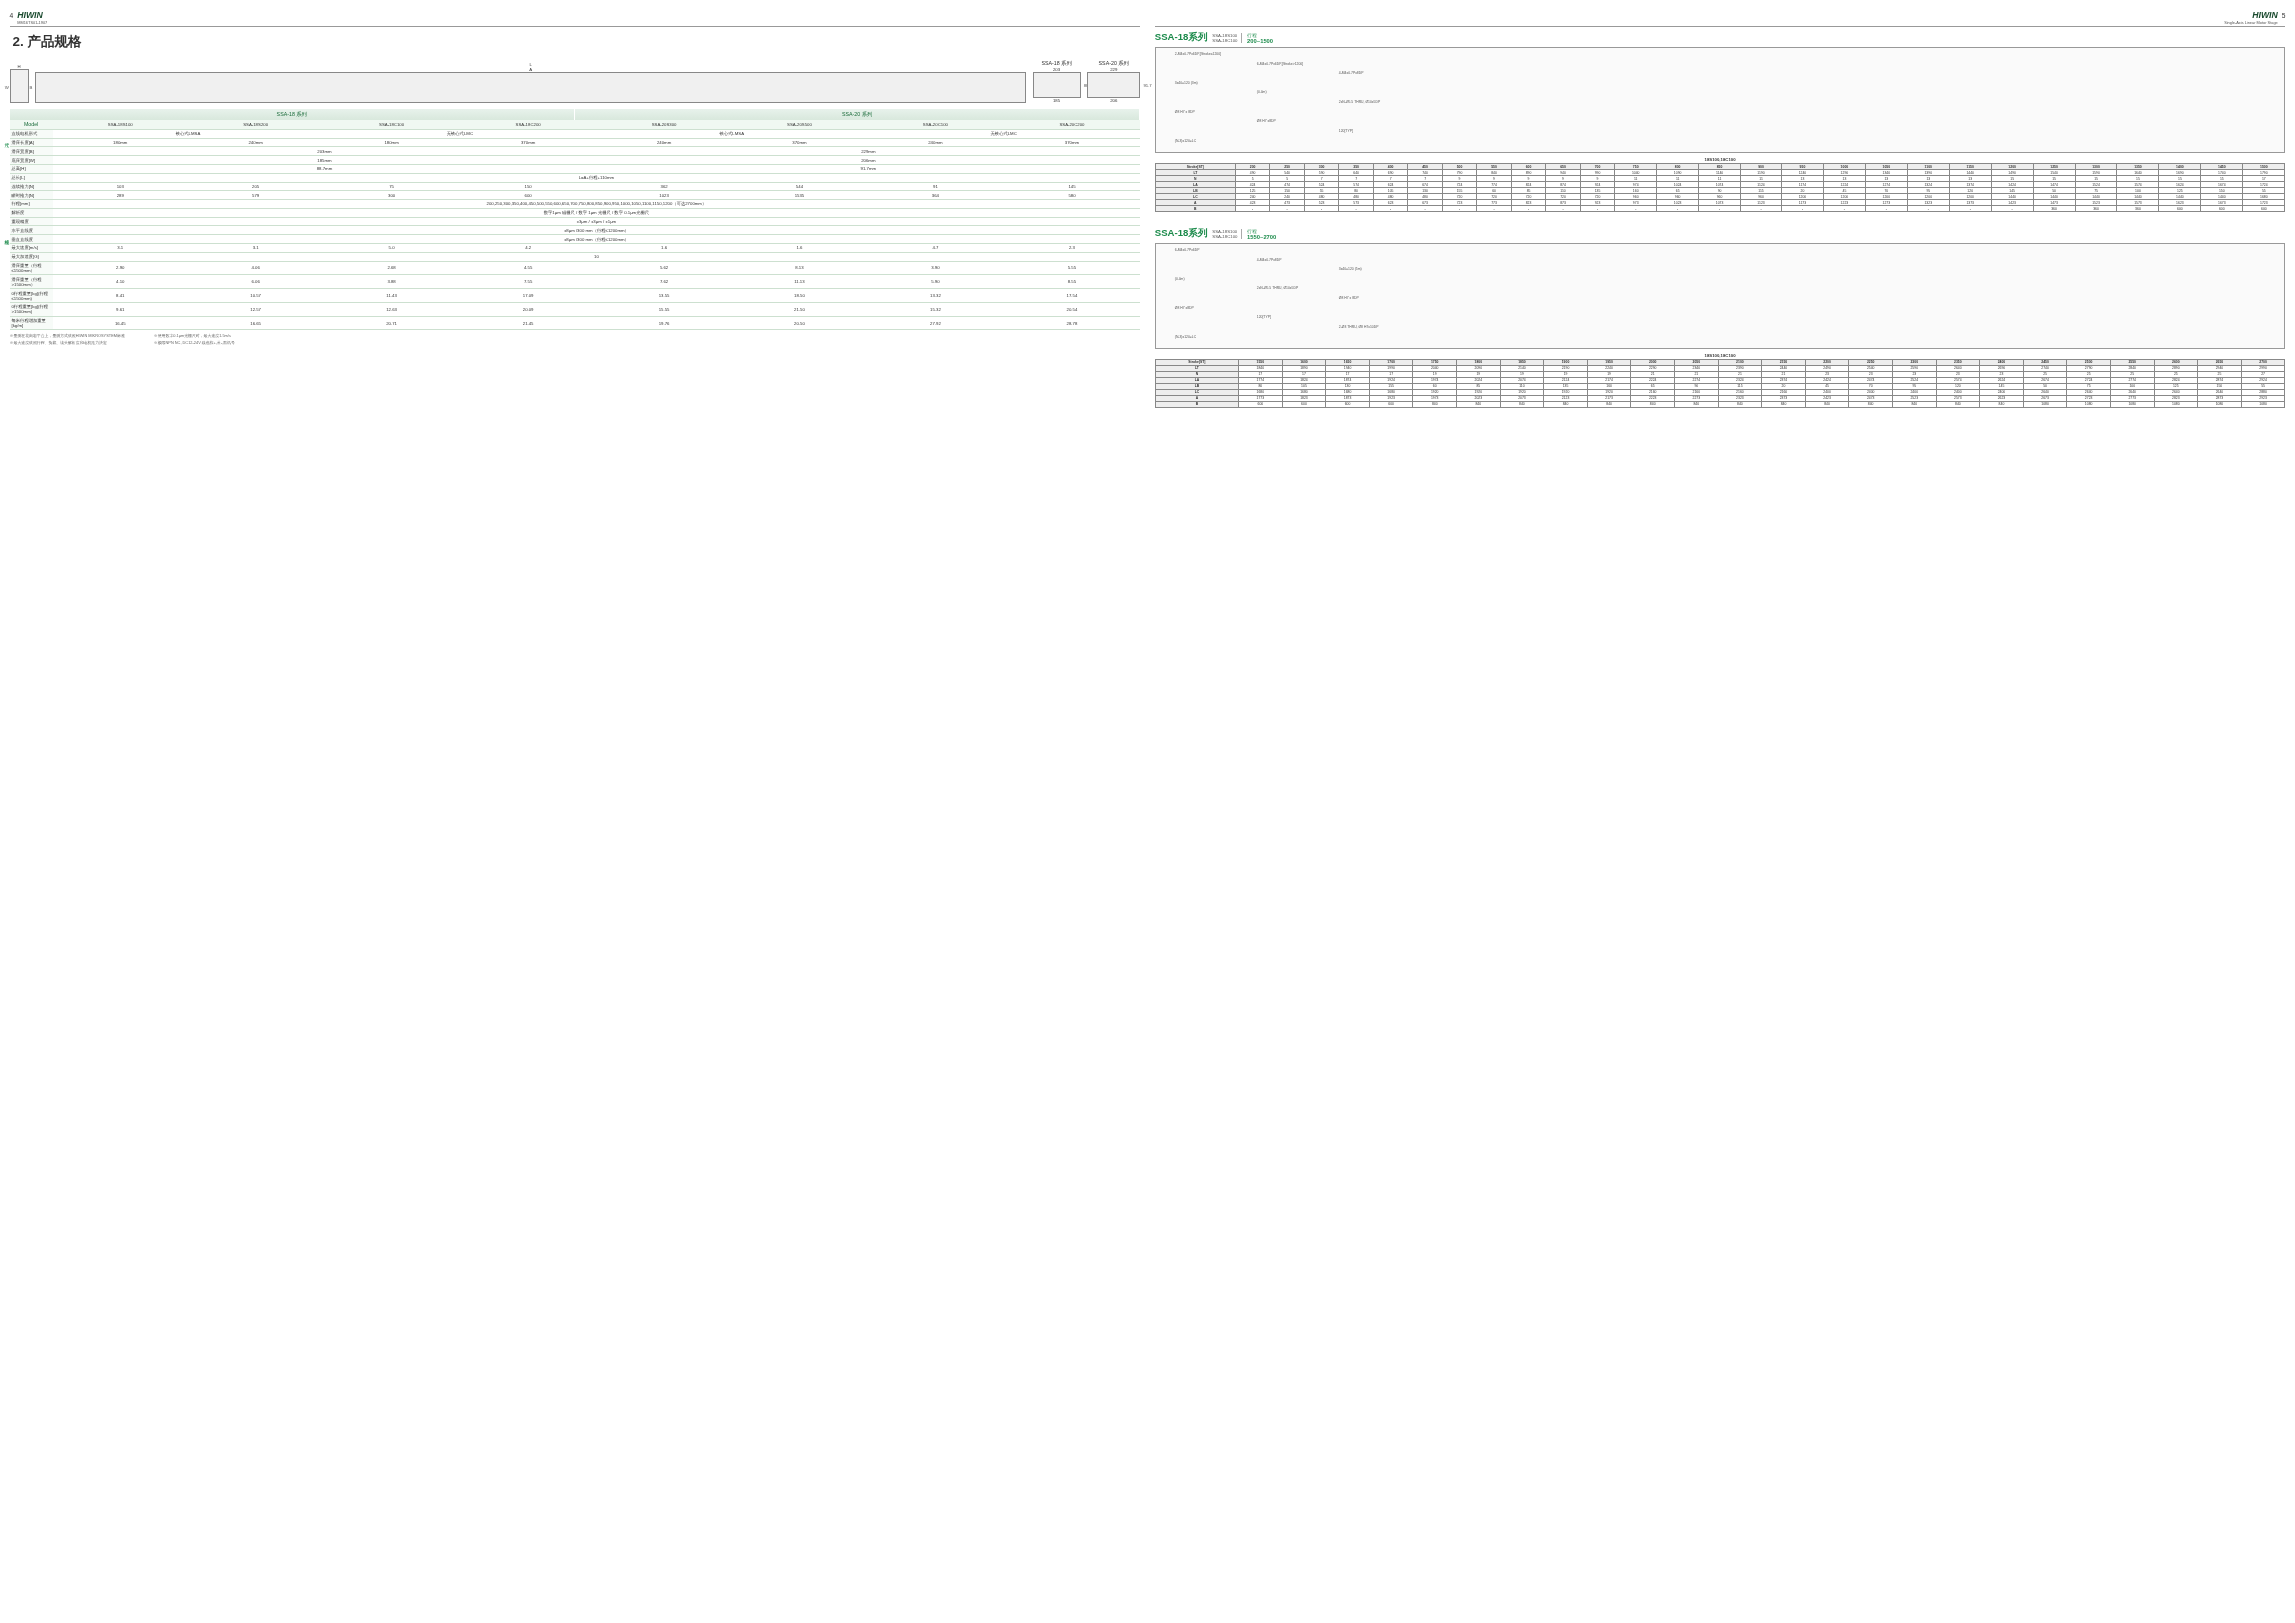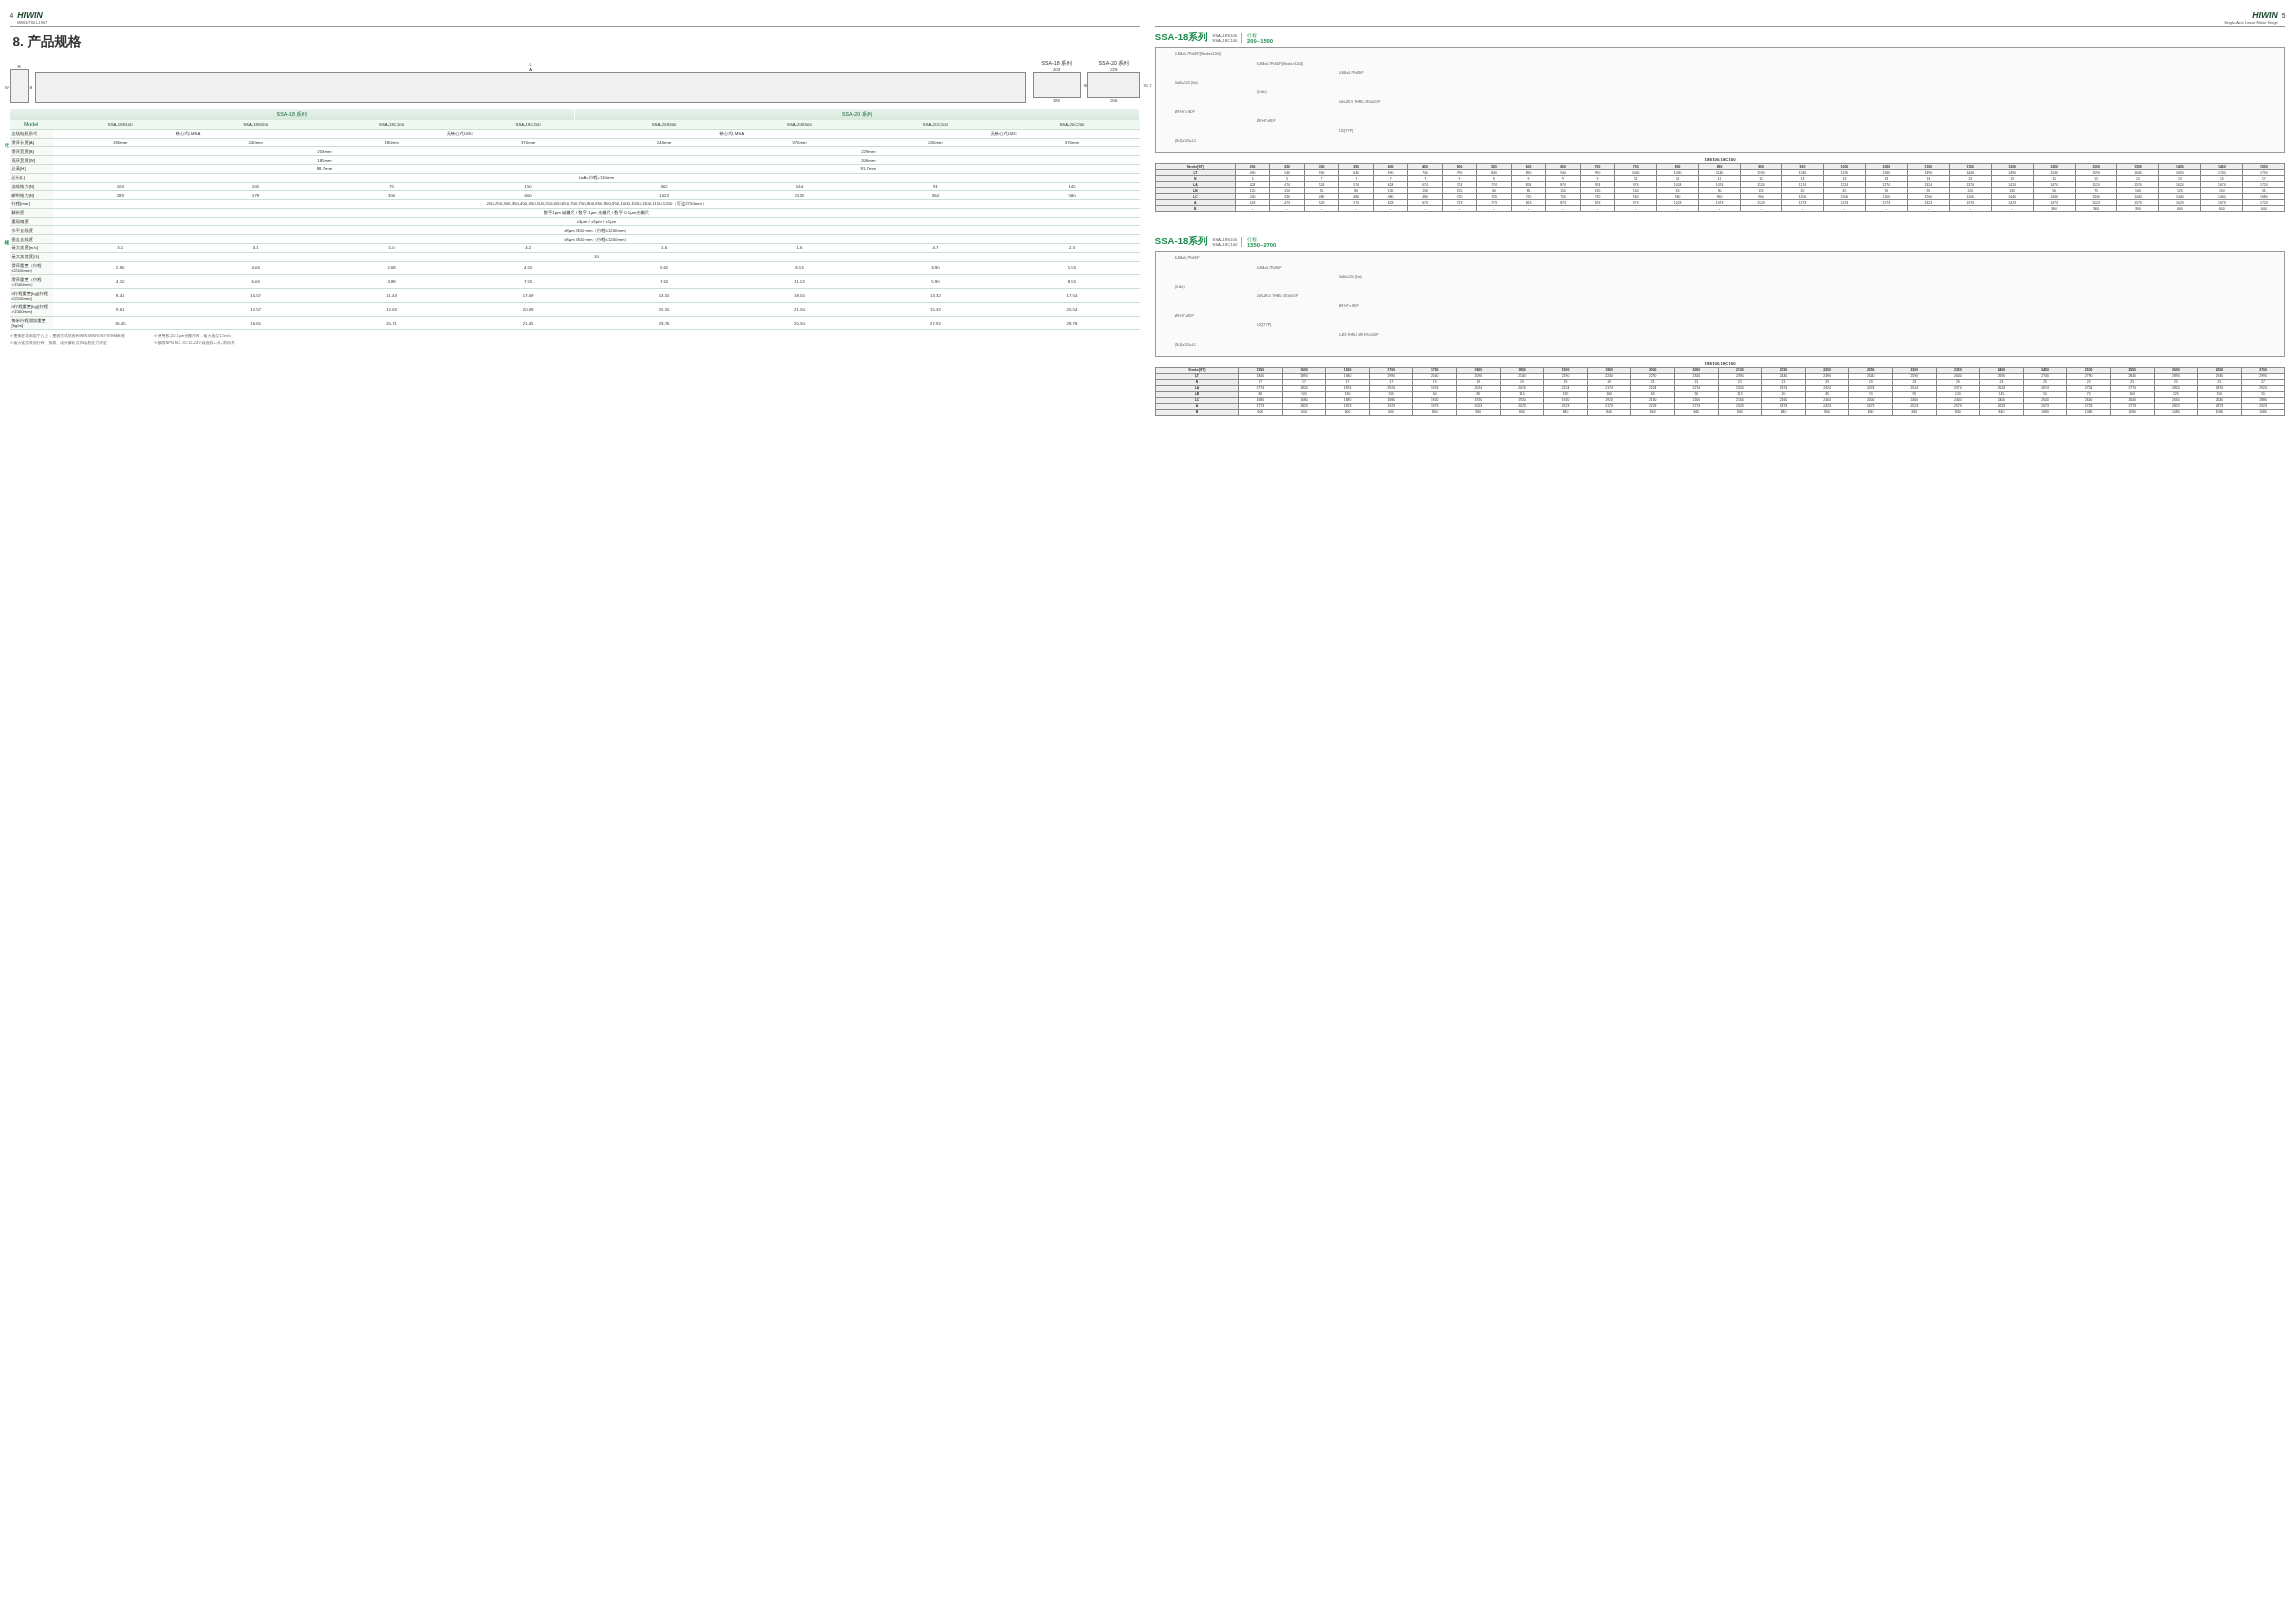--- a/index.html
+++ b/index.html
@@ -16,21 +16,21 @@
   .diag-lbl { position: absolute; font-size: 4.3px; color: #555; }
   .series-hdr { display: flex; margin-top: 1.9px; }
   .series-hdr > div { flex: 1; text-align: center; background: linear-gradient(#e8f2ec, #d8e8dc); padding: 1.9px; font-size: 5.3px; color: #1a6b3a; border-right: 0.5px solid #fff; }
   table.spec { width: 100%; border-collapse: collapse; font-size: 4.3px; }
   table.spec th, table.spec td { border-bottom: 0.5px solid #cde0d0; padding: 1.4px 1.9px; text-align: center; }
   table.spec th { background: #f0f8f2; font-weight: normal; }
   table.spec td.lbl { text-align: left; background: #f7fbf8; width: 43px; }
   .side-label { position: absolute; left: -6.7px; writing-mode: vertical-rl; font-size: 4.8px; color: #1a8a4a; }
   .notes { font-size: 3.9px; color: #666; margin-top: 2.9px; line-height: 1.6; }
   
-  .series-block { margin-bottom: 23px; }
+  .series-block { margin-bottom: 15px; }
   .sb-title { display: flex; align-items: center; gap: 4.8px; margin-bottom: 2.9px; }
   .sb-title .name { font-size: 9.6px; color: #1a8a4a; font-weight: bold; }
   .sb-title .models { font-size: 4.3px; color: #555; line-height: 1.2; border-right: 0.5px solid #aaa; padding-right: 3.9px; }
   .sb-title .stroke-lbl { font-size: 4.8px; color: #1a8a4a; }
   .sb-title .stroke-val { font-size: 5.8px; color: #1a8a4a; font-weight: bold; }
   .tech-draw { border: 0.5px solid #999; background: #fafafa; height: 106px; display: flex; align-items: center; justify-content: center; color: #aaa; font-size: 4.3px; position: relative; margin-bottom: 2.9px; }
   table.dim { width: 100%; border-collapse: collapse; font-size: 3.4px; }
   table.dim th, table.dim td { border: 0.5px solid #888; padding: 0.5px 1px; text-align: center; white-space: nowrap; }
   table.dim th { background: #eee; font-weight: bold; }
   .dim-title { text-align: center; font-size: 4.3px; font-weight: bold; padding: 1px; }
@@ -41,21 +41,21 @@
 
 <div class="page">
   <div class="header-left">
     <span class="pnum">4</span>
     <div>
       <div class="brand">HIWIN</div>
       <div class="sub">MM16TS01-1907</div>
     </div>
   </div>
 
-  <h1 class="title">8.  产品规格</h1>
+  <h1 class="title">2.  产品规格</h1>
 
   <div class="diagrams">
     <div style="display:flex;flex-direction:column;align-items:center;">
       <div style="font-size:4.3px;">H</div>
       <div class="diag" style="width:19px;height:34px;">
         <div class="diag-lbl" style="left:-5.8px;top:14.5px;">W</div>
         <div class="diag-lbl" style="right:-4.8px;top:14.5px;">B</div>
       </div>
     </div>
     <div style="display:flex;flex-direction:column;align-items:center;flex:1;">

